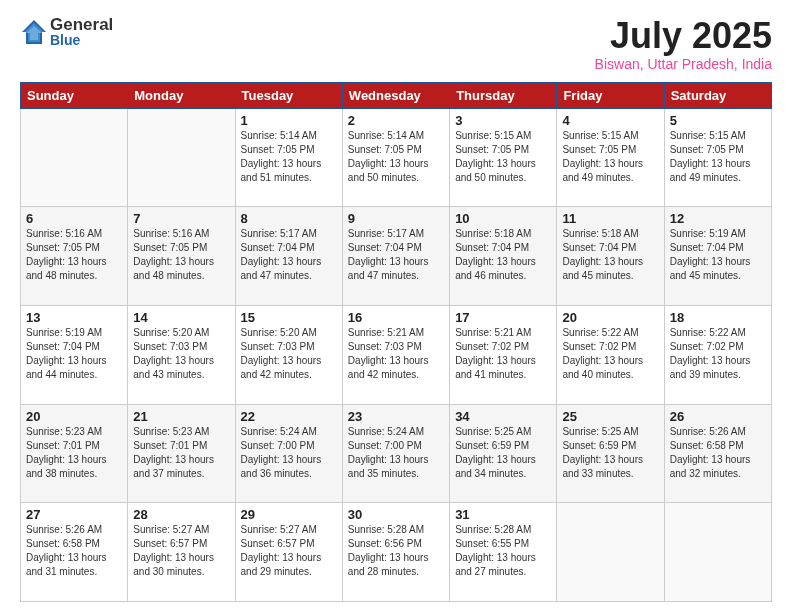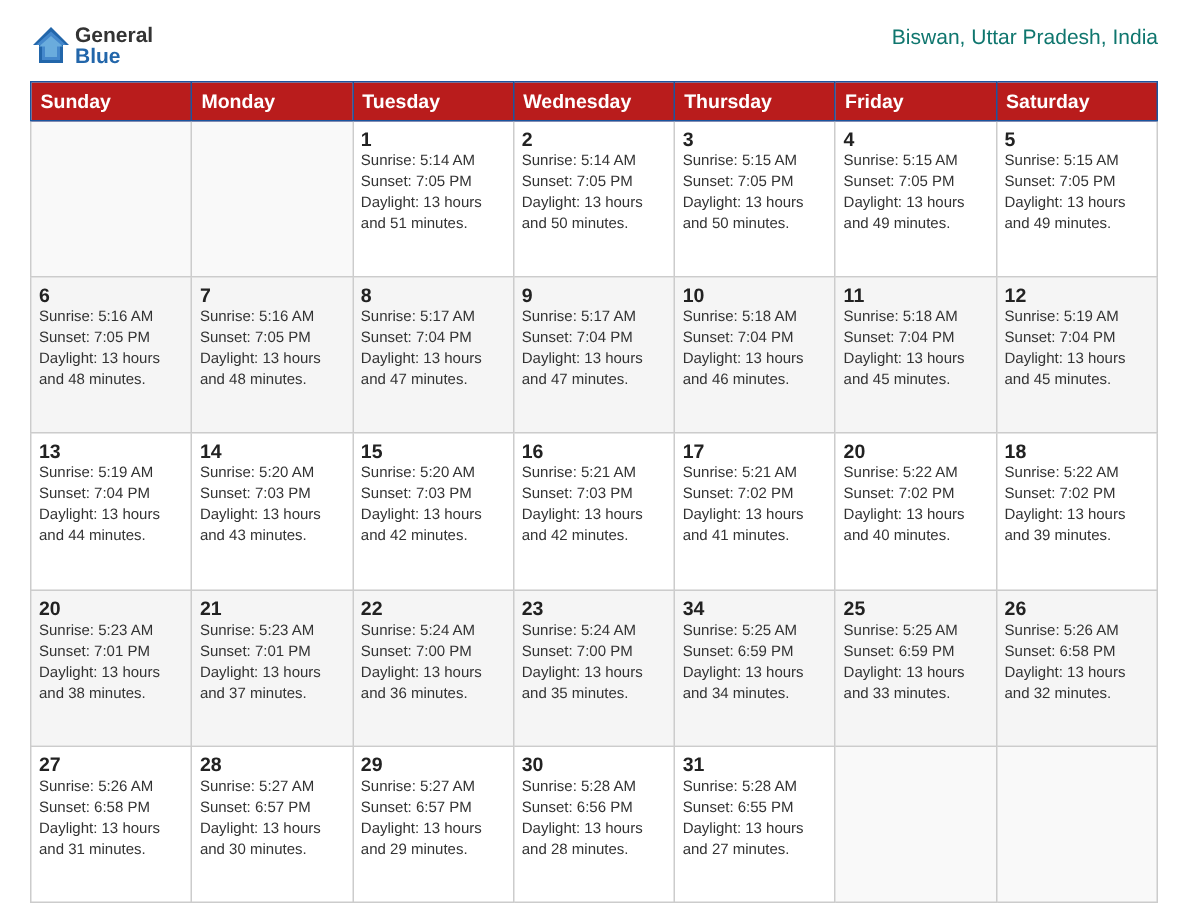--- a/index.html
+++ b/index.html
@@ -26,21 +26,21 @@
     .logo {
       display: flex;
       align-items: center;
     }
     .logo-text {
       display: flex;
       flex-direction: column;
       line-height: 1;
     }
     .logo-general {
-      font-size: 14px;
+      font-size: 17px;
       font-weight: bold;
       color: #333;
     }
     .logo-blue {
       font-size: 14px;
       font-weight: bold;
       color: #2266aa;
     }
     .logo-icon {
       width: 28px;
@@ -51,21 +51,21 @@
       text-align: right;
     }
     .month-title {
       font-size: 36px;
       font-weight: bold;
       color: #222;
       line-height: 1.1;
     }
     .location {
       font-size: 14px;
-      color: #0f766e;
+      color: #ec4899;
     }
     .calendar {
       flex: 1;
       border: 1px solid #ccc;
       border-collapse: collapse;
       width: 100%;
       table-layout: fixed;
     }
     .calendar th {
       background: #b91c1c;
@@ -114,20 +114,21 @@
         <polygon points="14,2 26,14 22,14 22,26 6,26 6,14 2,14" fill="#2266aa"></polygon>
         <polygon points="14,5 24,14 20,14 20,24 8,24 8,14 4,14" fill="#4488cc"></polygon>
         <polygon points="14,8 22,15 18,15 18,22 10,22 10,15 6,15" fill="#6aacdd"></polygon>
       </svg>
       <div class="logo-text">
         <span class="logo-general">General</span>
         <span class="logo-blue">Blue</span>
       </div>
     </div>
     <div class="title-section">
+      <div class="month-title">July 2025</div>
       <div class="location">Biswan, Uttar Pradesh, India</div>
     </div>
   </div>
 
   <table class="calendar">
     <thead>
       <tr>
       <th>Sunday</th>
           <th>Monday</th>
           <th>Tuesday</th>

